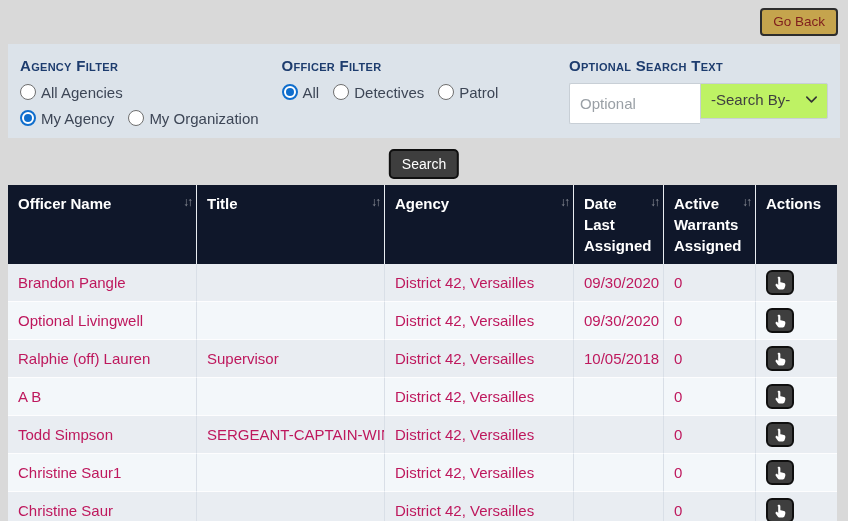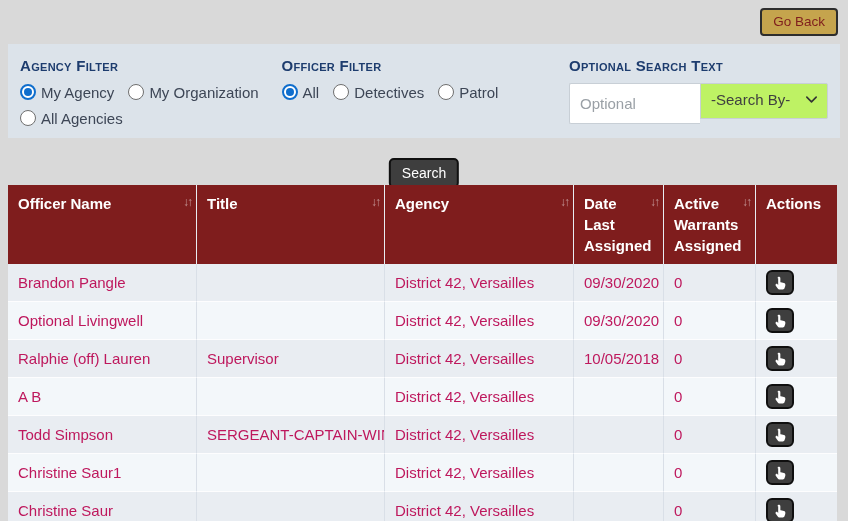--- a/index.html
+++ b/index.html
@@ -51,30 +51,30 @@
   }
   .search-text-input::placeholder{color:#9aa0a6;}
   .select-box{
     width:128px;height:36px;box-sizing:border-box;background:#bef264;
     border:1px solid #c8cfd6;border-radius:0 2px 2px 0;
     display:flex;align-items:center;justify-content:space-between;
     padding:0 8px 4px 10px;font-size:15px;color:#404040;cursor:pointer;
   }
   
   .search-btn{
-    position:absolute;top:158px;left:424px;transform:translateX(-50%);
+    position:absolute;top:149px;left:424px;transform:translateX(-50%);
     background:#3e3e3e;color:#fff;border:2px solid #101010;border-radius:5px;
     font-size:14px;padding:5px 11px;cursor:pointer;
     font-family:"Liberation Sans", sans-serif;
   }
   
   .table-wrap{position:absolute;top:185px;left:8px;}
   table{border-collapse:separate;border-spacing:0;table-layout:fixed;width:829px;}
   th{
-    background:#7f1d1d;color:#fff;font-weight:700;font-size:15px;
+    background:#0f172a;color:#fff;font-weight:700;font-size:15px;
     text-align:left;vertical-align:top;box-sizing:border-box;
     height:70px;padding:8px 26px 8px 10px;line-height:1.4;
     border-right:1px solid #e8ecf1;position:relative;cursor:pointer;
   }
   th.no-sort{padding-right:10px;cursor:default;}
   th:last-child{border-right:none;}
   .sort-icon{
     position:absolute;top:9px;right:5px;
     font-size:12px;color:rgba(255,255,255,.5);letter-spacing:-2px;cursor:pointer;
   }
@@ -97,32 +97,32 @@
 <body>
 
 <button class="go-back-btn">Go Back</button>
 
 <div class="filter-panel">
 
   <div class="filter-col1">
     <div class="filter-label">Agency Filter</div>
     <div class="radio-row">
       <label class="radio-option">
+        <span class="radio"></span>
+        <span>All Agencies</span>
+      </label>
+    </div>
+    <div class="radio-row">
+      <label class="radio-option">
         <span class="radio checked"></span>
         <span>My Agency</span>
       </label>
       <label class="radio-option">
         <span class="radio"></span>
         <span>My Organization</span>
-      </label>
-    </div>
-    <div class="radio-row">
-      <label class="radio-option">
-        <span class="radio"></span>
-        <span>All Agencies</span>
       </label>
     </div>
   </div>
 
   <div class="filter-col2">
     <div class="filter-label">Officer Filter</div>
     <div class="radio-row">
       <label class="radio-option">
         <span class="radio checked"></span>
         <span>All</span>

